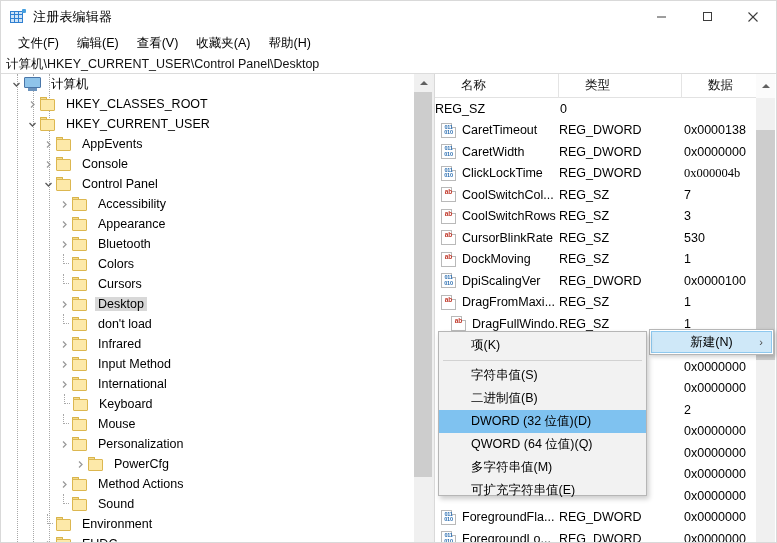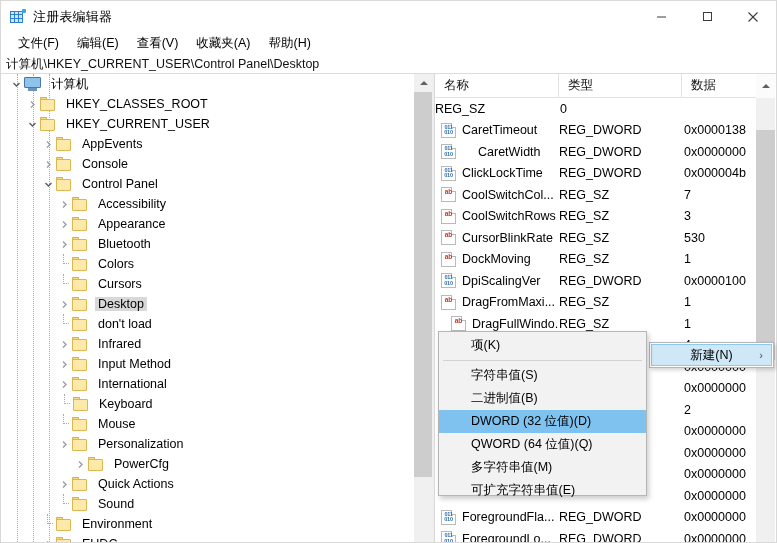--- a/index.html
+++ b/index.html
@@ -141,21 +141,21 @@
   .vline {
     position: absolute; top: 0; bottom: 0; width: 0; border-left: 1px dotted #a8a8a8;
   }
 
   
   #vl-header {
     position: relative; height: 24px; background: #ffffff;
     border-bottom: 1px solid #e2e2e2; display: flex; align-items: center;
   }
   .vl-col-head {
-    height: 24px; display: flex; align-items: center; padding-left: 9px;
+    height: 24px; display: flex; align-items: center; padding-left: 26px;
     font-size: 12.5px; color: #111; border-right: 1px solid #e4e4e4;
     flex: 0 0 auto; white-space: nowrap;
   }
   #vl-scroll-cap {
     position: absolute; right: 0; top: 0; width: 19px; height: 24px;
     background: #fbfbfb; display: flex; align-items: center; justify-content: center;
   }
   #vl-body { position: absolute; left: 0; top: 24px; right: 0; bottom: 0; overflow: hidden; }
   #vl-rows { position: absolute; left: 0; top: 0; right: 19px; }
   .vrow { height: 21.5px; display: flex; align-items: center; white-space: nowrap; }
@@ -185,21 +185,20 @@
   #vl-scrollbar .sb-thumb {
     position: absolute; left: 0; top: 32px; width: 19px; height: 230px; background: #cdcdcd;
   }
 
   
   #ctx-parent {
     position: absolute; left: 648px; top: 328px; width: 125px; height: 26px;
     background: #ffffff; border: 1px solid #b6b6b6;
     box-shadow: 2px 2px 4px rgba(0,0,0,.18);
     z-index: 40;
-    margin-top: 13px;
   }
   #ctx-parent .pm-item {
     position: absolute; left: 1px; top: 1px; right: 1px; height: 22px;
     background: #cfe8f8; border: 1px solid #8ec8ee;
     display: flex; align-items: center; justify-content: center;
     font-size: 12.5px; color: #000;
   }
   #ctx-parent .pm-chev {
     position: absolute; right: 8px; top: 50%; transform: translateY(-50%);
     color: #4a4a4a; font-size: 11px;
@@ -499,21 +498,21 @@
         <div class="tnode" style="padding-left: 54px;">
           <div class="twist">
             <svg width="9" height="9" viewBox="0 0 9 9">
               <polyline points="3,1.5 6,4.5 3,7.5" fill="none" stroke="#9a9a9a" stroke-width="1.3"></polyline>
             </svg>
           </div>
           <div class="folder">
             <div class="tab"></div>
             <div class="body"></div>
           </div>
-          <span class="tlabel">Quick Actions</span>
+          <span class="tlabel">Method Actions</span>
         </div>
         <div class="tnode" style="padding-left: 54px;">
           <div class="guide"></div>
           <div class="folder">
             <div class="tab"></div>
             <div class="body"></div>
           </div>
           <span class="tlabel">Sound</span>
         </div>
         <div class="tnode" style="padding-left: 38px;">
@@ -574,40 +573,40 @@
               <div class="vicon dword">
                 <div class="corner"></div>
                 <div class="txt">011<br>010</div>
               </div>
               <span>CaretTimeout</span>
             </div>
             <div class="vcell type" style="width: 123px;">REG_DWORD</div>
             <div class="vcell data" style="width: 80px;">0x0000138</div>
           </div>
           <div class="vrow">
-            <div class="vcell name" style="width: 124px; display: flex; align-items: center; gap: 16px;">
+            <div class="vcell name" style="width: 124px; display: flex; align-items: center;">
               <div class="vicon dword">
                 <div class="corner"></div>
                 <div class="txt">011<br>010</div>
               </div>
               <span>CaretWidth</span>
             </div>
             <div class="vcell type" style="width: 123px;">REG_DWORD</div>
             <div class="vcell data" style="width: 80px;">0x0000000</div>
           </div>
           <div class="vrow">
             <div class="vcell name" style="width: 124px; display: flex; align-items: center;">
               <div class="vicon dword">
                 <div class="corner"></div>
                 <div class="txt">011<br>010</div>
               </div>
               <span>ClickLockTime</span>
             </div>
             <div class="vcell type" style="width: 123px;">REG_DWORD</div>
-            <div class="vcell data" style="width: 80px;">0x000004b</div>
+            <div class="vcell data" style="width: 80px; font-family: Liberation Serif, serif;">0x000004b</div>
           </div>
           <div class="vrow">
             <div class="vcell name" style="width: 124px; display: flex; align-items: center;">
               <div class="vicon sz">
                 <div class="corner"></div>
                 <div class="txt">ab</div>
               </div>
               <span>CoolSwitchCol...</span>
             </div>
             <div class="vcell type" style="width: 123px;">REG_SZ</div>

